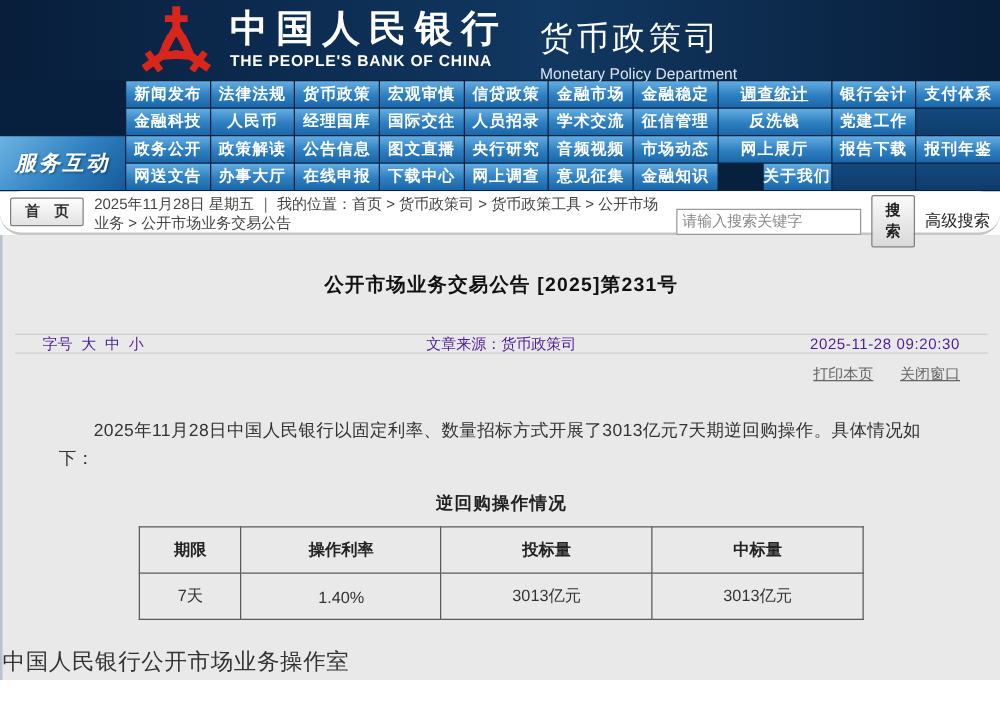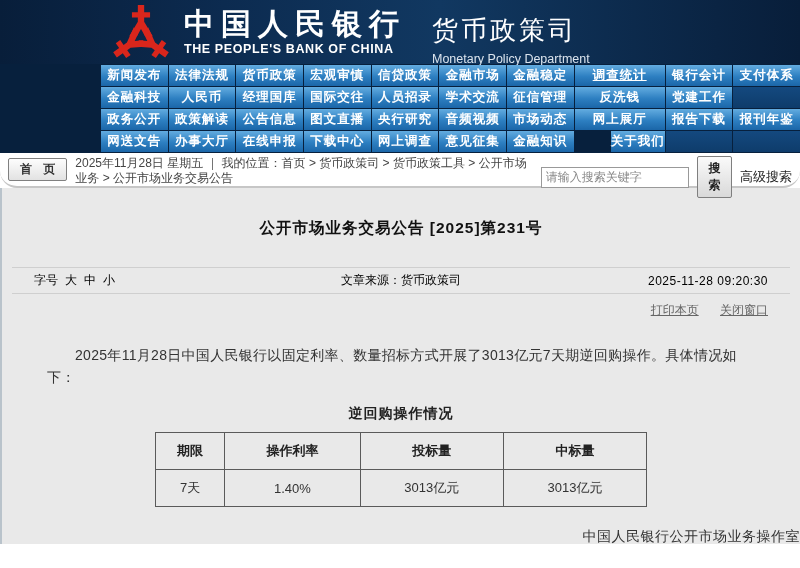--- a/index.html
+++ b/index.html
@@ -75,37 +75,37 @@
 
   
   .content{
     height:356px;background:var(--content-gray);
     border-left:2px solid #b9c3cb;
     padding-top:30px;overflow:hidden;
   }
   .article-title{text-align:center;font-size:15.5px;font-weight:bold;color:#111;letter-spacing:1px;}
   .meta-row{
     margin:28px 10px 0 10px;border-top:1px solid var(--rule-gray);border-bottom:1px solid var(--rule-gray);
-    height:27px;display:flex;align-items:center;font-size:12px;color:#000000;
+    height:16px;display:flex;align-items:center;font-size:12px;color:#4c1d95;
   }
   .meta-left{margin-left:22px;display:flex;gap:7px;align-items:center;}
   .meta-left .fs{cursor:pointer;}
   .meta-center{position:absolute;left:0;right:0;text-align:center;pointer-events:none;}
   .meta-row{position:relative;}
   .meta-right{margin-left:auto;margin-right:22px;letter-spacing:.5px;}
   .print-row{margin:8px 32px 0 0;text-align:right;font-size:12px;color:#666;}
   .print-row span{text-decoration:underline;cursor:pointer;margin-left:18px;}
   .body-text{margin:26px 45px 0 45px;font-size:14px;color:#333;line-height:1.55;text-indent:2em;letter-spacing:.3px;}
   .table-title{margin-top:17px;text-align:center;font-size:14px;font-weight:bold;color:#222;letter-spacing:1px;}
-  table.op{border-collapse:collapse;margin:9px auto 0 auto;width:492px;}
+  table.op{border-collapse:collapse;margin:9px auto 0 auto;width:580px;}
   table.op th,table.op td{
     border:1px solid #5a5a5a;height:37px;text-align:center;font-size:13px;color:#333;font-weight:normal;
   }
   table.op th{font-weight:bold;color:#222;}
-  .signature{margin-top:21px;text-align:right;font-size:14px;color:#333;letter-spacing:.5px;}
+  .signature{margin-top:21px;text-align:left;font-size:18px;color:#333;letter-spacing:.5px;}
 </style>
 </head>
 <body>
 
 <div class="header">
   <svg class="logo" viewBox="0 0 60 64" aria-hidden="true">
     <g fill="#d9261c">
       <path id="ren" d="M26.5,1 h7 v8 h6.5 v6 h-6.5 v4.5 l9.5,16 h-8.5 l-4.5,-8 -4.5,8 h-8.5 l9.5,-16 v-4.5 h-6.5 v-6 h6.5 z"></path>
       <use href="#ren" transform="rotate(125 30 36)"></use>
       <use href="#ren" transform="rotate(-125 30 36)"></use>
@@ -135,20 +135,21 @@
     <div class="nav-item" style="grid-area: 2 / 2;">金融科技</div>
     <div class="nav-item" style="grid-area: 2 / 3;">人民币</div>
     <div class="nav-item" style="grid-area: 2 / 4;">经理国库</div>
     <div class="nav-item" style="grid-area: 2 / 5;">国际交往</div>
     <div class="nav-item" style="grid-area: 2 / 6;">人员招录</div>
     <div class="nav-item" style="grid-area: 2 / 7;">学术交流</div>
     <div class="nav-item" style="grid-area: 2 / 8;">征信管理</div>
     <div class="nav-item" style="grid-area: 2 / 9;">反洗钱</div>
     <div class="nav-item" style="grid-area: 2 / 10;">党建工作</div>
     <div class="nav-empty" style="grid-area: 2 / 11;"></div>
+    <div class="nav-group" style="grid-area: 3 / 1 / span 2;">服务互动</div>
     <div class="nav-item" style="grid-area: 3 / 2;">政务公开</div>
     <div class="nav-item" style="grid-area: 3 / 3;">政策解读</div>
     <div class="nav-item" style="grid-area: 3 / 4;">公告信息</div>
     <div class="nav-item" style="grid-area: 3 / 5;">图文直播</div>
     <div class="nav-item" style="grid-area: 3 / 6;">央行研究</div>
     <div class="nav-item" style="grid-area: 3 / 7;">音频视频</div>
     <div class="nav-item" style="grid-area: 3 / 8;">市场动态</div>
     <div class="nav-item" style="grid-area: 3 / 9;">网上展厅</div>
     <div class="nav-item" style="grid-area: 3 / 10;">报告下载</div>
     <div class="nav-item" style="grid-area: 3 / 11;">报刊年鉴</div>

